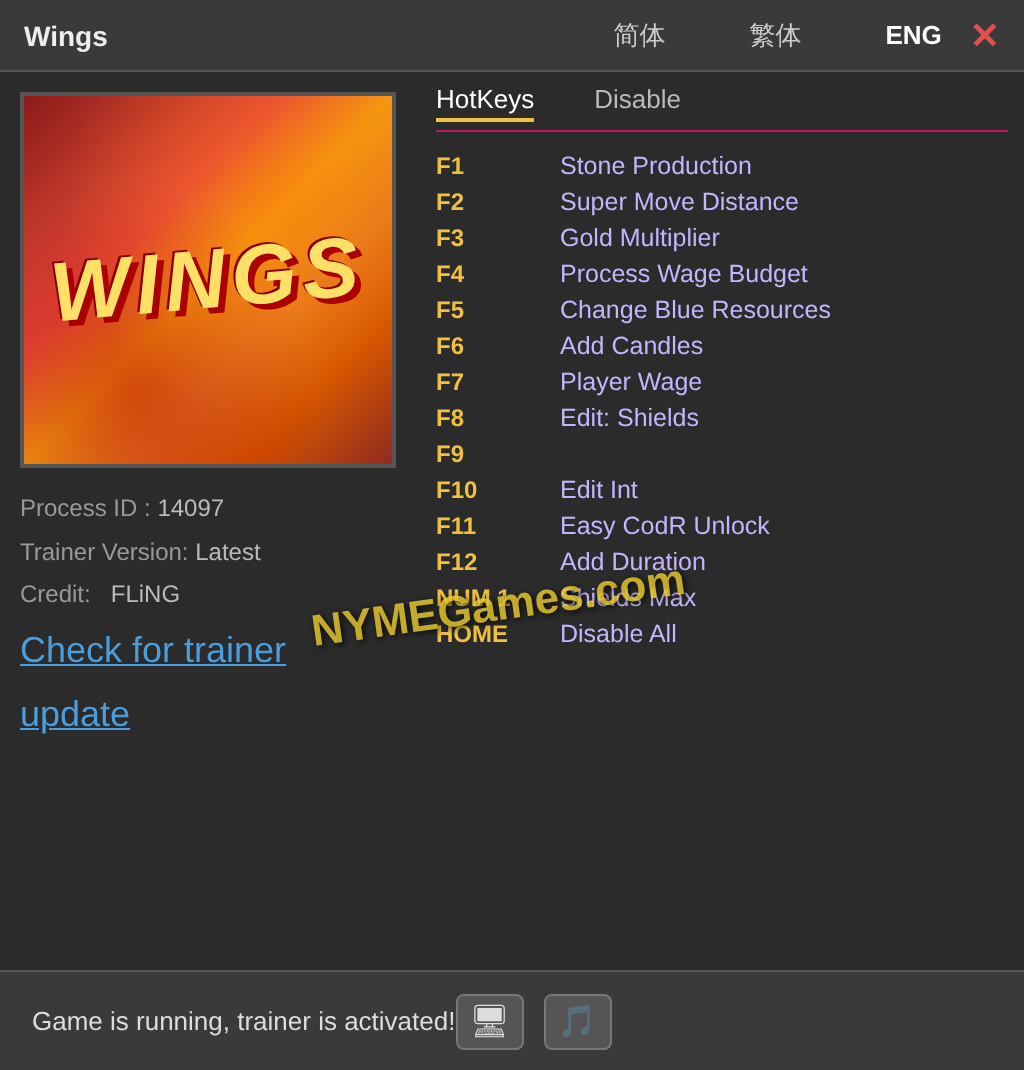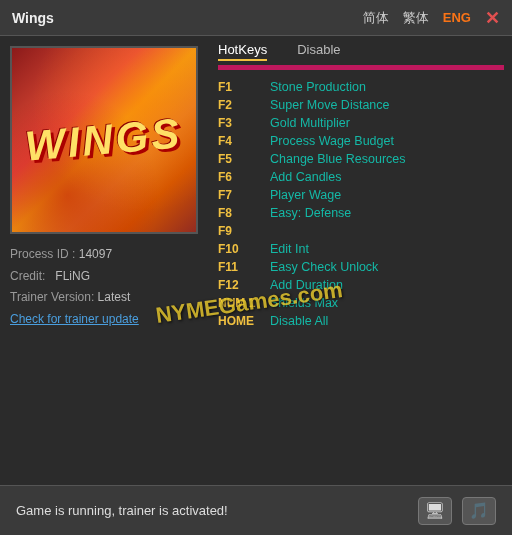--- a/index.html
+++ b/index.html
@@ -40,24 +40,25 @@
     #lang-bar {
       display: flex;
       align-items: center;
       gap: 14px;
     }
 
     .lang-btn {
       color: #ccc;
       font-size: 13px;
       cursor: pointer;
+      margin-left: 28px;
     }
 
     .lang-btn.active {
-      color: #f97316;
+      color: #ffffff;
       font-weight: bold;
       text-align: center;
     }
 
     #close-btn {
       color: #e05050;
       font-size: 18px;
       font-weight: bold;
       cursor: pointer;
       line-height: 1;
@@ -116,39 +117,39 @@
       font-size: 12px;
       line-height: 1.8;
     }
 
     #process-info .label {
       color: #999;
     }
 
     #credit-link {
       color: #4a9ede;
-      font-size: 12px;
+      font-size: 18px;
       text-decoration: underline;
       cursor: pointer;
     }
 
     
     #right-panel {
       flex: 1;
       display: flex;
       flex-direction: column;
       padding: 6px 8px 0 8px;
     }
 
     
     #tabs {
       display: flex;
       gap: 30px;
       margin-bottom: 8px;
-      border-bottom: 5px solid #be185d;
+      border-bottom: 1px solid #be185d;
       padding-bottom: 4px;
     }
 
     .tab {
       color: #bbb;
       font-size: 13px;
       cursor: pointer;
       padding-bottom: 2px;
     }
 
@@ -159,35 +160,35 @@
 
     
     #hotkey-list {
       flex: 1;
       overflow-y: auto;
     }
 
     .hotkey-item {
       display: flex;
       align-items: baseline;
-      gap: 14px;
+      gap: 24px;
       padding: 2px 0;
       font-size: 12.5px;
     }
 
     .hotkey-key {
       color: #f0c040;
       font-weight: bold;
       min-width: 38px;
       font-size: 12px;
       flex-shrink: 0;
     }
 
     .hotkey-desc {
-      color: #14b8a6;
+      color: #c4b5fd;
       text-align: center;
     }
 
     
     #watermark {
       position: absolute;
       top: 290px;
       left: 155px;
       font-size: 22px;
       font-weight: bold;
@@ -199,23 +200,22 @@
       white-space: nowrap;
     }
 
     
     #status-bar {
       height: 50px;
       background: #3a3a3a;
       border-top: 1px solid #555;
       display: flex;
       align-items: center;
-      justify-content: space-between;
+      justify-content: flex-start;
       padding: 0 16px;
-      gap: 44px;
     }
 
     #status-text {
       color: #ddd;
       font-size: 13px;
     }
 
     #status-icons {
       display: flex;
       gap: 10px;
@@ -257,27 +257,27 @@
       <div id="game-image-overlay"></div>
       <span id="game-image-title">WINGS</span>
     </div>
 
     <div id="process-info">
       <div>
         <span class="label">Process ID :</span>
         <span>14097</span>
       </div>
       <div>
+        <span class="label">Trainer Version:</span>
+        <span>Latest</span>
+      </div>
+      <div>
         <span class="label">Credit:</span>
         &nbsp;
         <span>FLiNG</span>
-      </div>
-      <div>
-        <span class="label">Trainer Version:</span>
-        <span>Latest</span>
       </div>
       <div>
         <span id="credit-link">Check for trainer update</span>
       </div>
     </div>
   </div>
 
   <div id="right-panel">
 
     <div id="tabs">
@@ -309,32 +309,32 @@
         <div class="hotkey-item">
           <span class="hotkey-key">F6</span>
           <span class="hotkey-desc">Add Candles</span>
         </div>
         <div class="hotkey-item">
           <span class="hotkey-key">F7</span>
           <span class="hotkey-desc">Player Wage</span>
         </div>
         <div class="hotkey-item">
           <span class="hotkey-key">F8</span>
-          <span class="hotkey-desc">Easy: Defense</span>
+          <span class="hotkey-desc">Edit: Shields</span>
         </div>
         <div class="hotkey-item">
           <span class="hotkey-key">F9</span>
         </div>
         <div class="hotkey-item">
           <span class="hotkey-key">F10</span>
           <span class="hotkey-desc">Edit Int</span>
         </div>
         <div class="hotkey-item">
           <span class="hotkey-key">F11</span>
-          <span class="hotkey-desc">Easy Check Unlock</span>
+          <span class="hotkey-desc">Easy CodR Unlock</span>
         </div>
         <div class="hotkey-item">
           <span class="hotkey-key">F12</span>
           <span class="hotkey-desc">Add Duration</span>
         </div>
         <div class="hotkey-item">
           <span class="hotkey-key">NUM 1</span>
           <span class="hotkey-desc">Shields Max</span>
         </div>
         <div class="hotkey-item">

